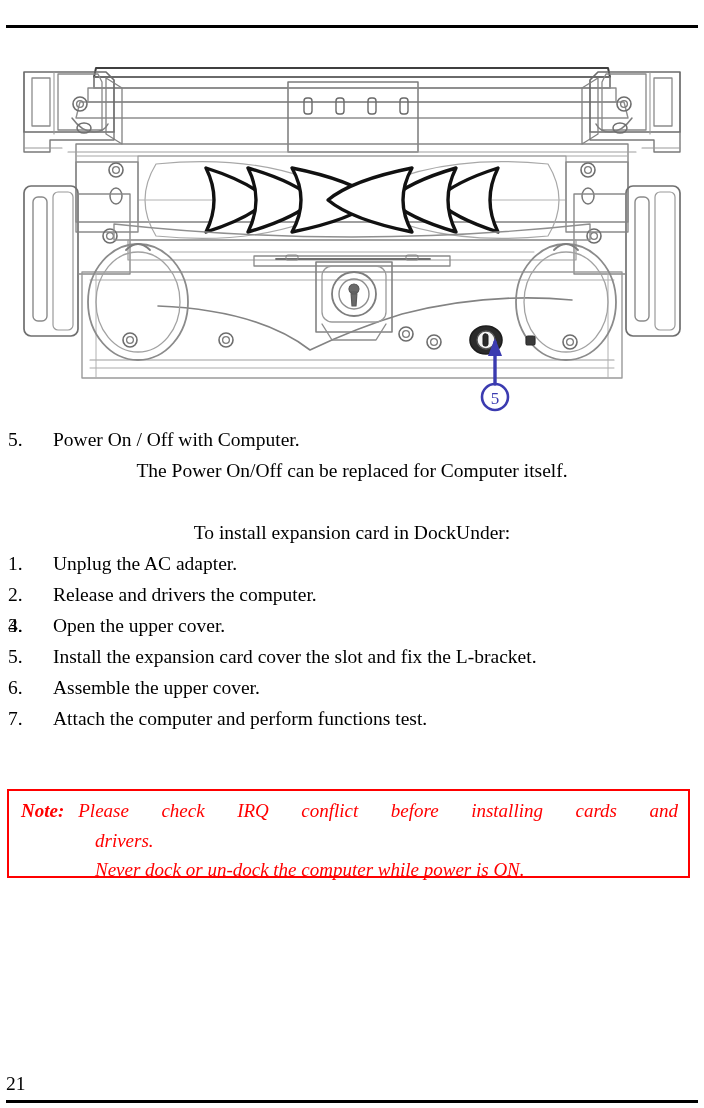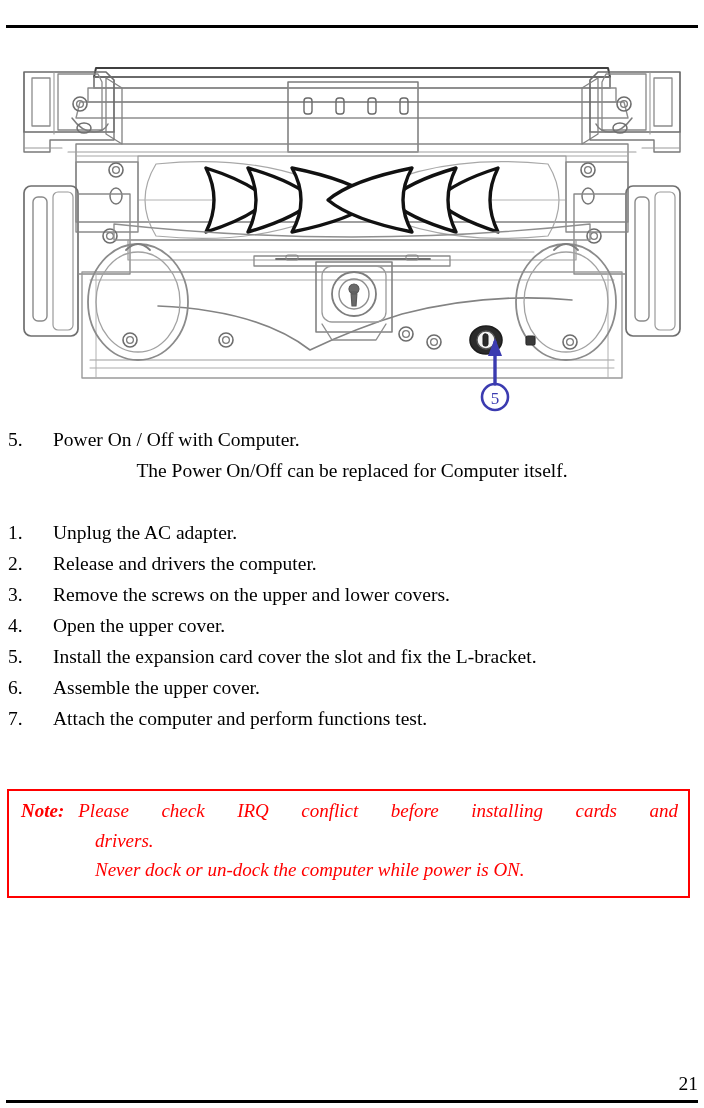--- a/index.html
+++ b/index.html
@@ -79,21 +79,21 @@
     left: 0px;
     top: 0px;
   }
 
   
   #note-box {
     position: absolute;
     left: 7px;
     top: 789px;
     width: 683px;
-    height: 109px;
+    height: 89px;
     border: 2px solid #ff0000;
     box-sizing: border-box;
     color: #ff0000;
     font-size: 19px;
     line-height: 30px;
   }
   .note-line {
     position: absolute;
     left: 0;
     width: 100%;
@@ -128,21 +128,21 @@
     left: 6px;
     top: 1072px;
     width: 692px;
     height: 36px;
   }
   #page-footer .page-number {
     position: absolute;
     left: 0;
     right: 0;
     top: 0px;
-    text-align: right;
+    text-align: left;
     font-size: 19.5px;
     line-height: 24px;
   }
   #page-footer .footer-rule {
     position: absolute;
     left: 0;
     right: 0;
     top: 28px;
     height: 3px;
     background: #000000;
@@ -297,32 +297,32 @@
 
   <div class="listrow">
     <span class="num">5.</span>
     <span>Power On / Off with Computer.</span>
   </div>
 
   <div class="para">The Power On/Off can be replaced for Computer itself.</div>
 
   <div class="spacer-line"></div>
 
+  <div class="para">To install expansion card in DockUnder:</div>
 
   <div class="listrow">
     <span class="num">1.</span>
     <span>Unplug the AC adapter.</span>
   </div>
   <div class="listrow">
     <span class="num">2.</span>
     <span>Release and drivers the computer.</span>
   </div>
   <div class="listrow">
     <span class="num">3.</span>
-    <span>Remove the screws on the upper and lower covers.</span>
   </div>
   <div class="listrow">
     <span class="num">4.</span>
     <span>Open the upper cover.</span>
   </div>
   <div class="listrow">
     <span class="num">5.</span>
     <span>Install the expansion card cover the slot and fix the L-bracket.</span>
   </div>
   <div class="listrow">

